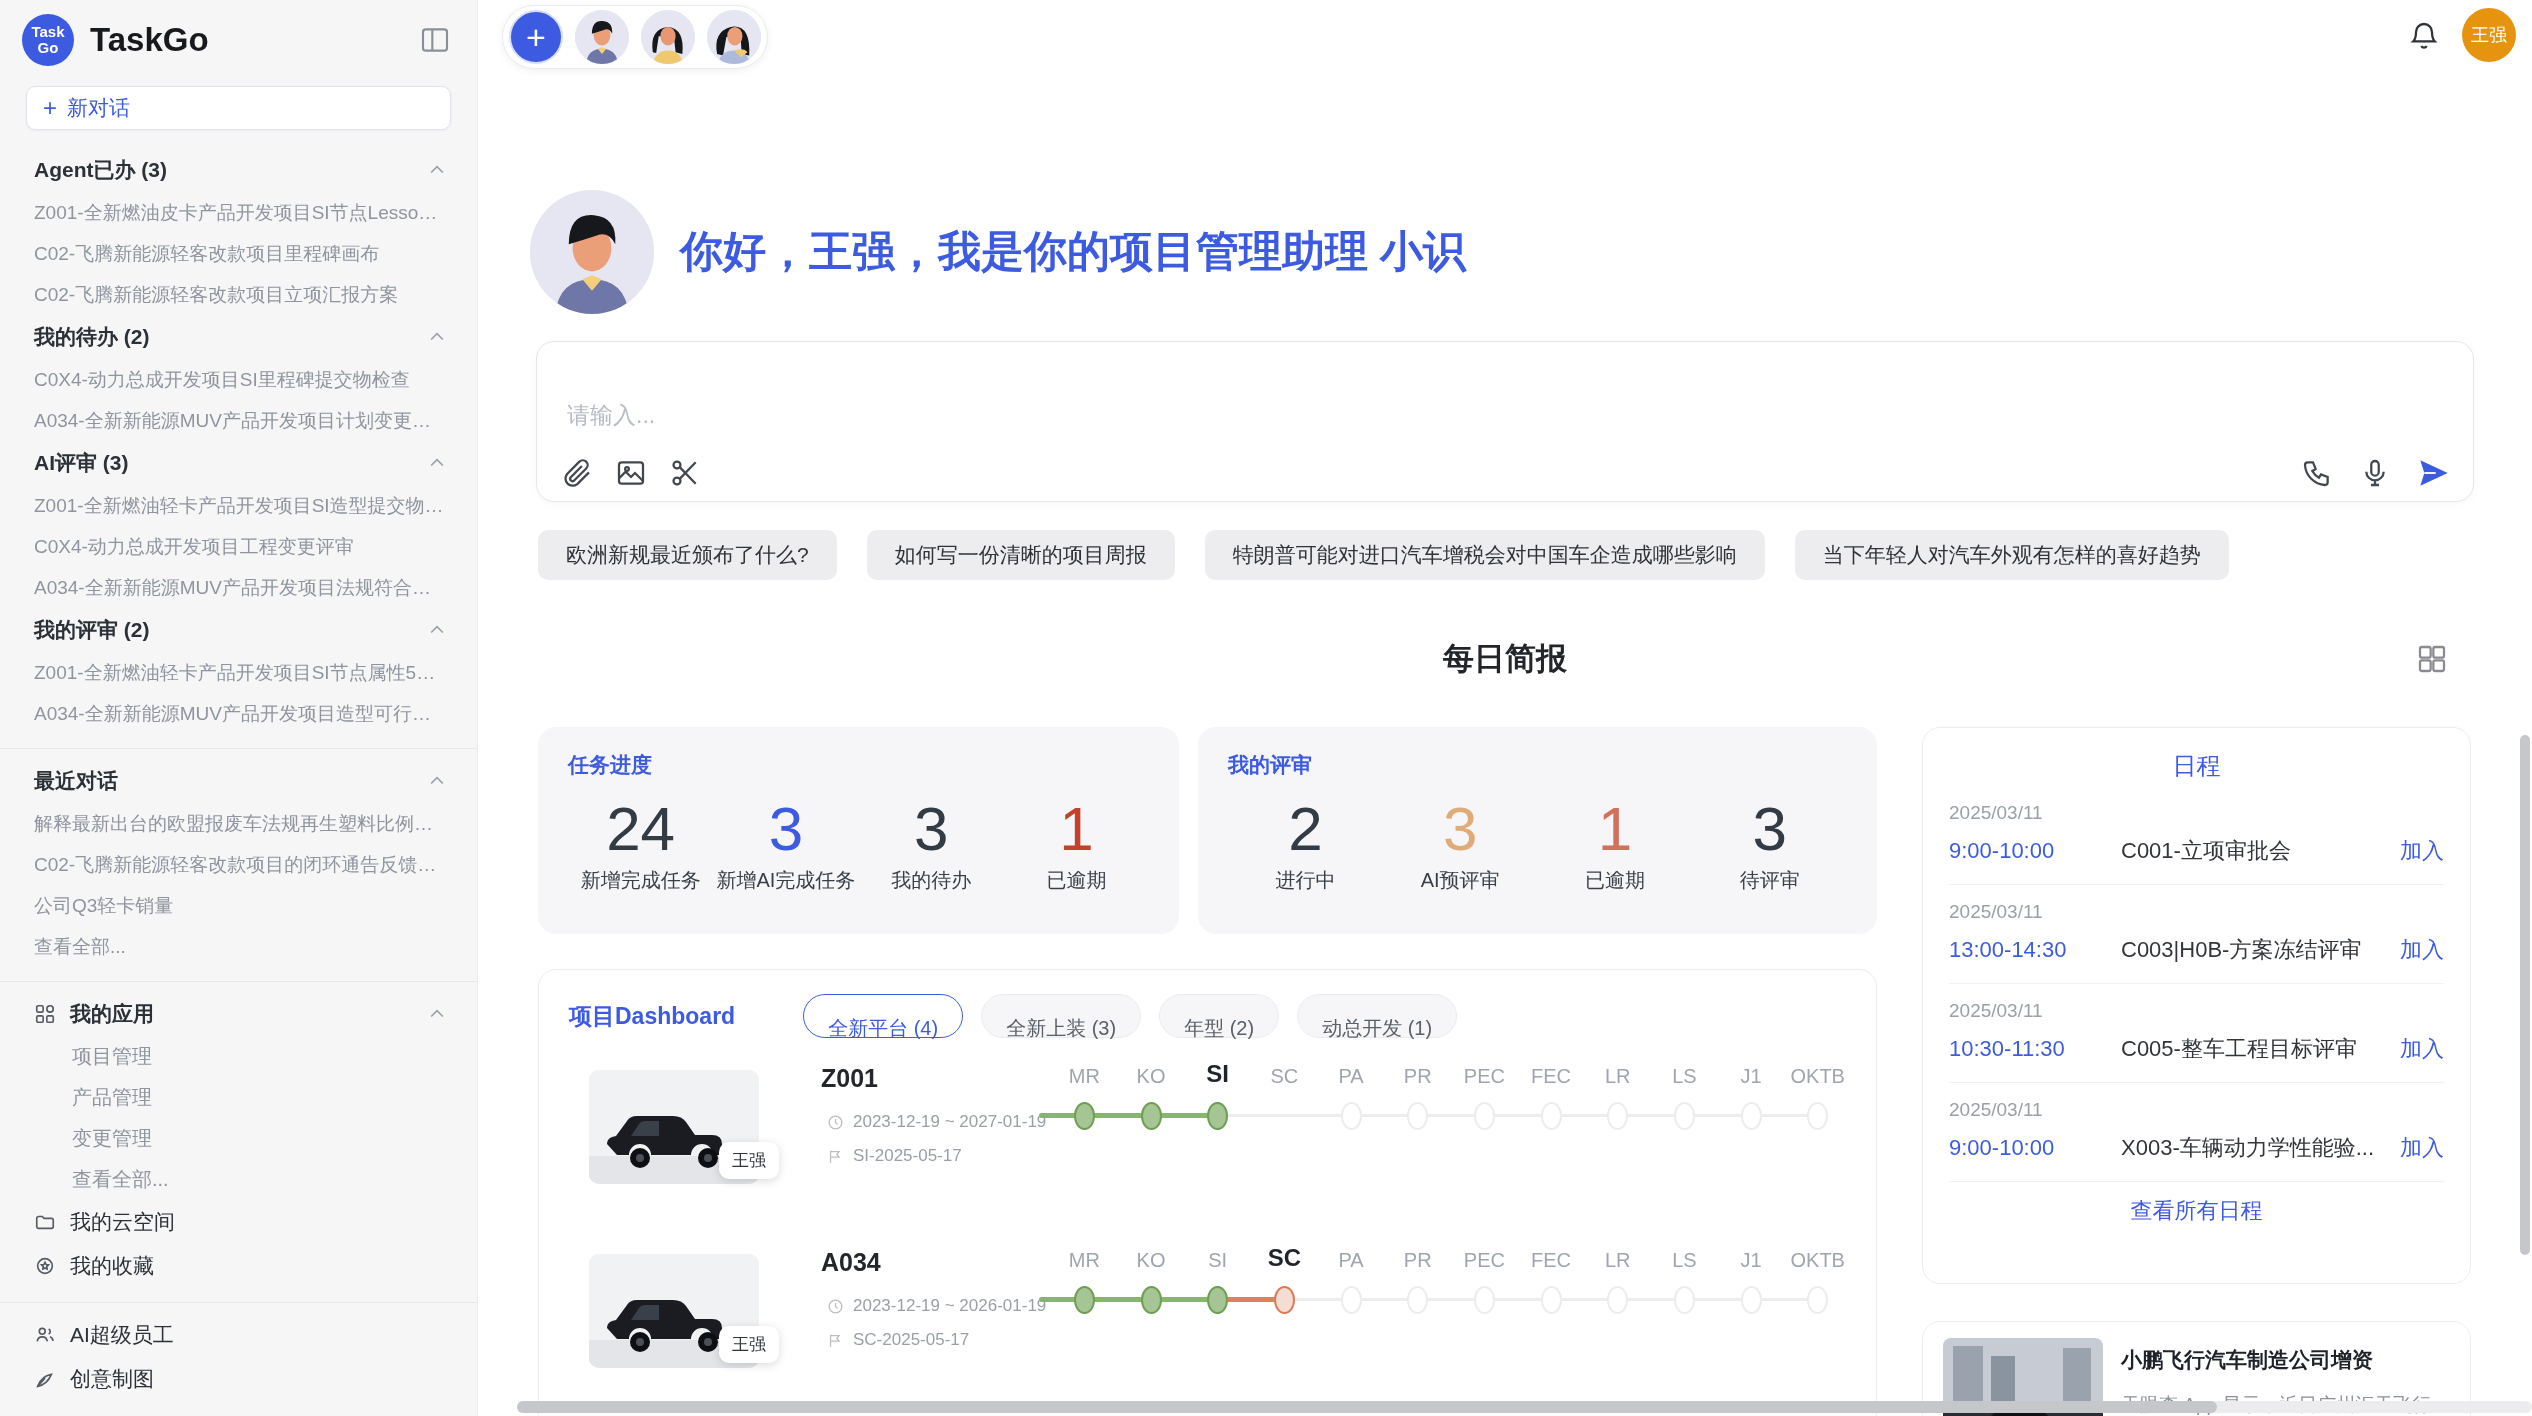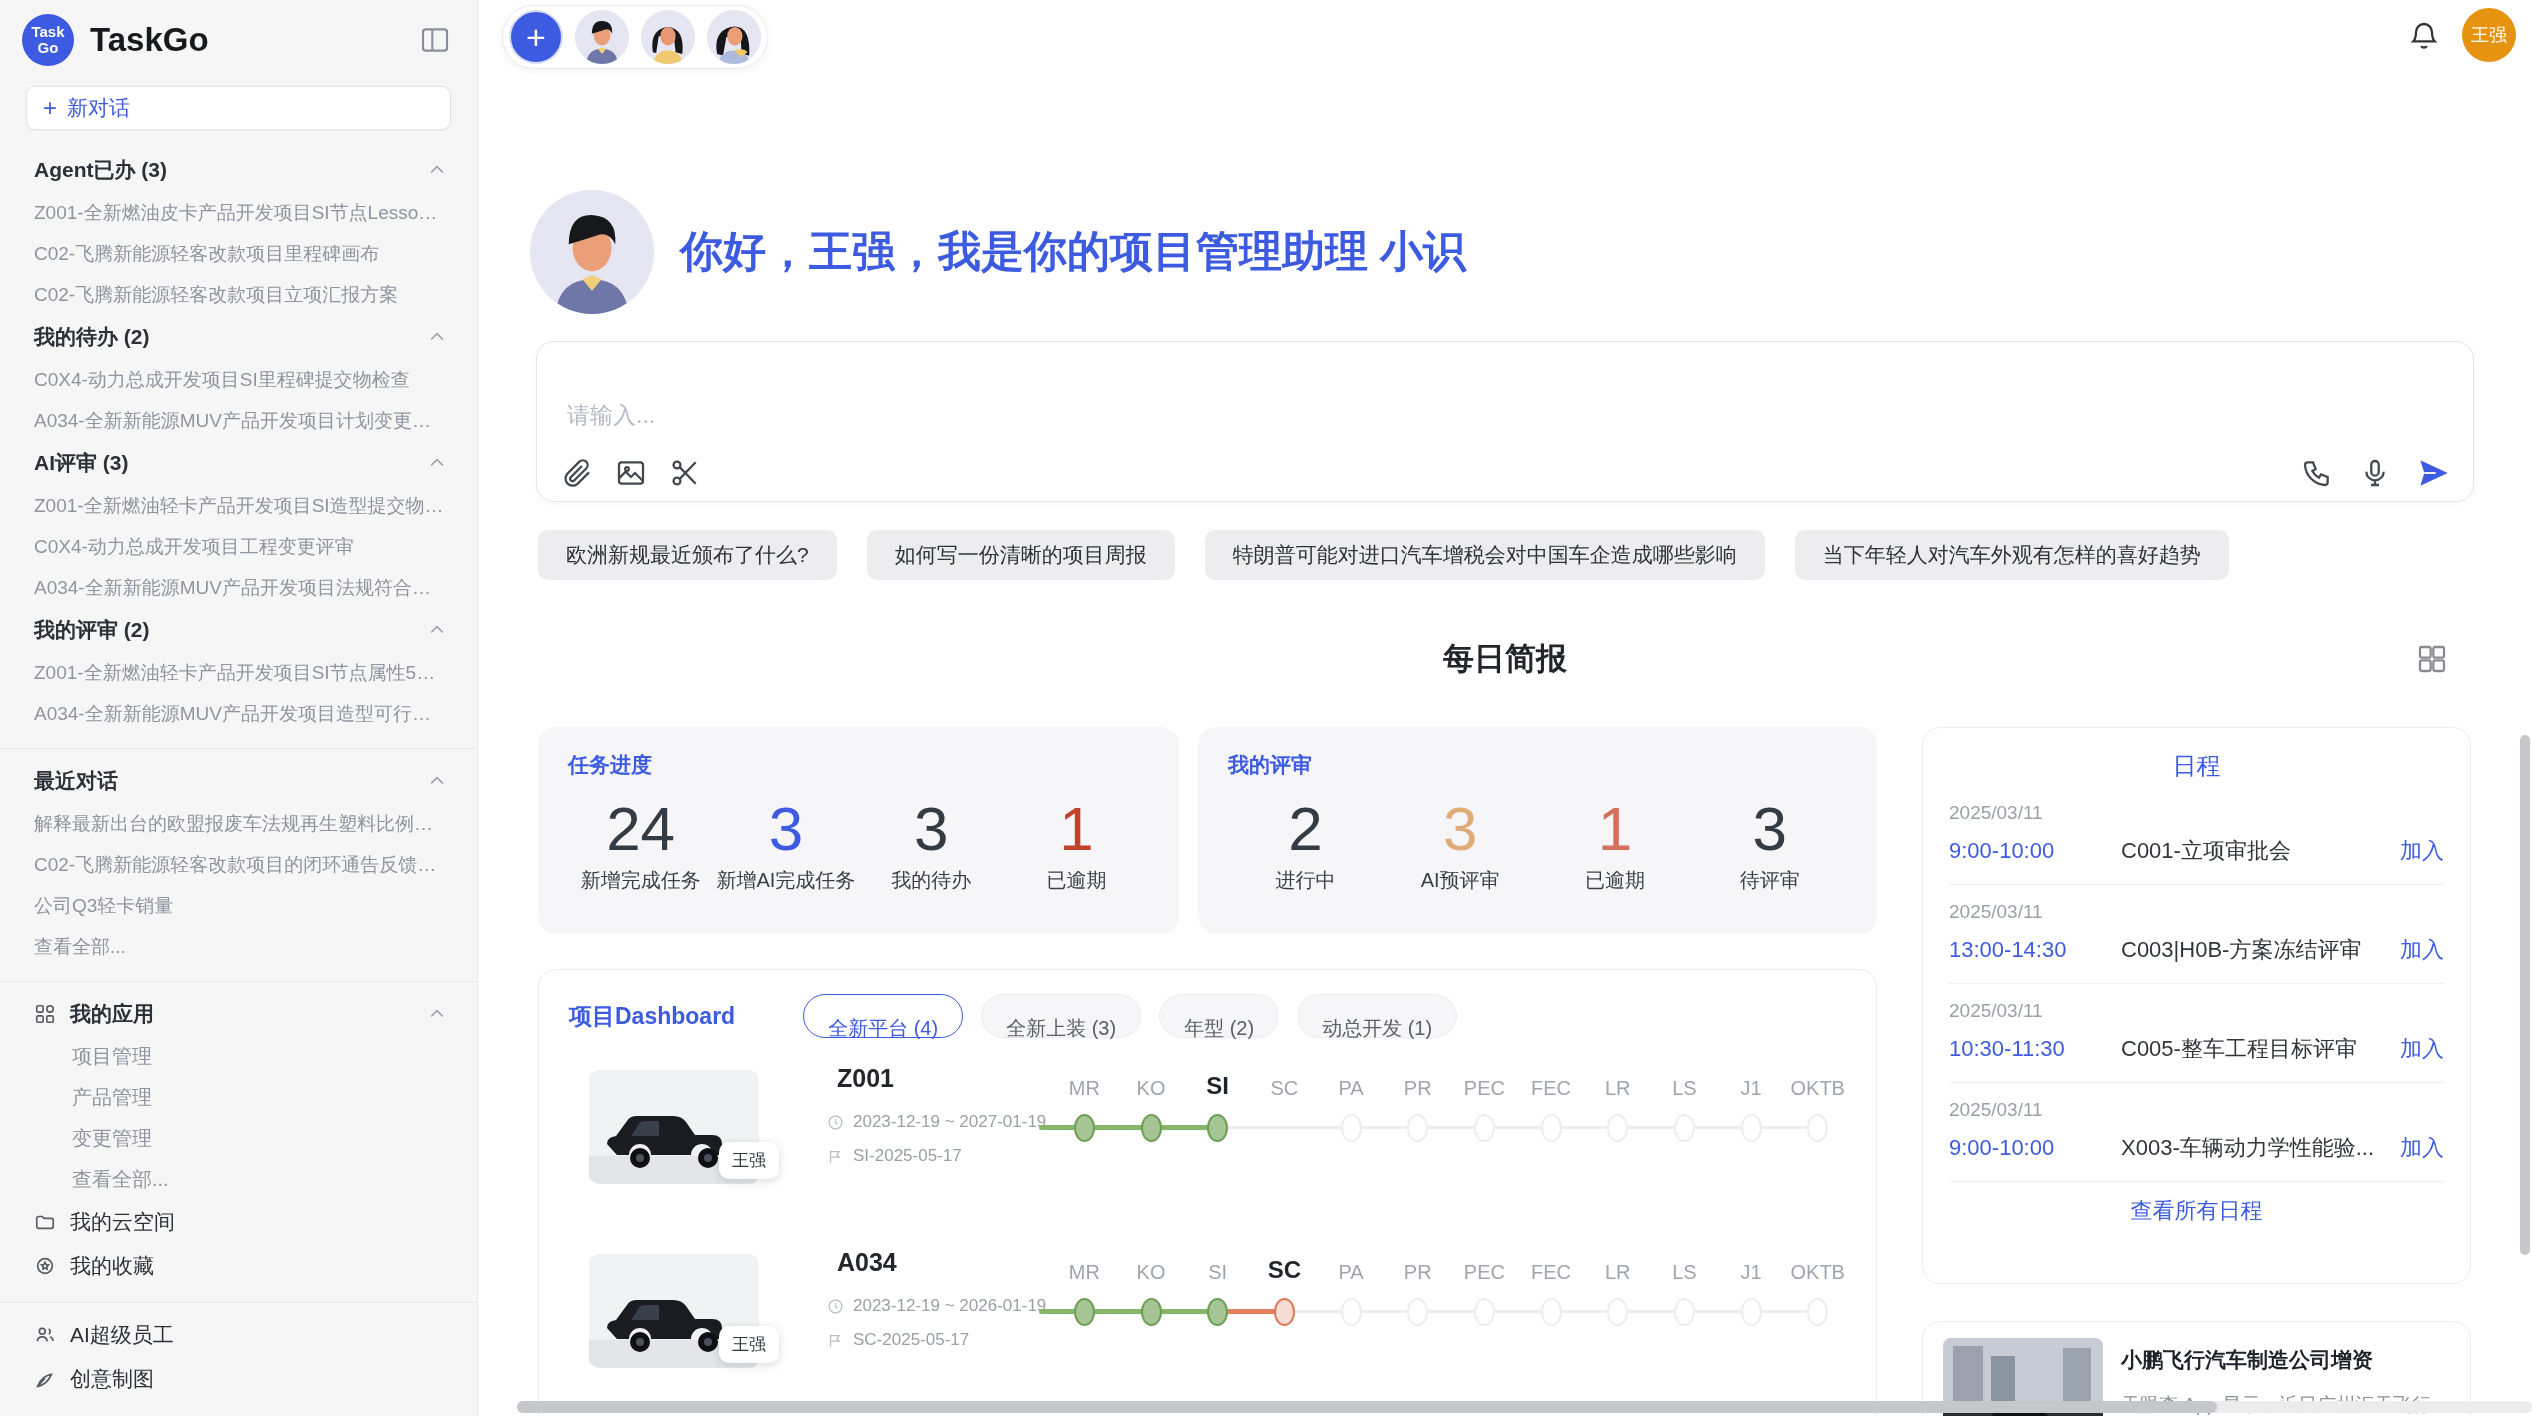--- a/index.html
+++ b/index.html
@@ -96,26 +96,26 @@
   .tabs { display:flex; gap:18px; margin-left:68px; }
   .tab { height:44px; line-height:42px; padding:12px 24px; border-radius:22px; font-size:20px;
     background:#f6f6f8; border:1px solid #ececee; color:#5b6067; cursor:pointer; white-space:nowrap; }
   .tab[data-sel="1"] { background:#fff; border:1px solid #3d5be0; color:#3d5be0; }
   .proj-row { position:relative; height:174px; margin-top:10px; }
   .proj-img { position:absolute; left:20px; top:22px; width:170px; height:114px;
     border-radius:10px; overflow:hidden; background:#f1f2f4; }
   .proj-img svg { width:100%; height:100%; display:block; }
   .owner-badge { position:absolute; left:150px; top:94px; background:#fff; border-radius:10px;
     padding:7px 13px; font-size:17px; color:#2f333a; box-shadow:0 2px 10px rgba(0,0,0,.15); }
-  .proj-code { position:absolute; left:252px; top:16px; font-size:25px; font-weight:700; color:#23262b;margin-left:16px; }
+  .proj-code { position:absolute; left:252px; top:16px; font-size:25px; font-weight:700; color:#23262b; }
   .meta { position:absolute; left:258px; display:flex; align-items:center; gap:9px;
     color:#9aa0a6; font-size:17px; }
   .meta.m1 { top:64px; } .meta.m2 { top:98px; }
   .meta .m-ic { width:17px; height:17px; color:#b9bec5; }
-  .ms-block { position:absolute; left:482px; top:20px; width:800px; }
+  .ms-block { position:absolute; left:482px; top:8px; width:800px; }
   .ms-labels { display:flex; }
   .ms-cell { flex:1; display:flex; justify-content:center; align-items:flex-end; height:32px; }
   .ms-label { font-size:20px; color:#a0a5ad; }
   .ms-label[data-on="1"] { font-size:24px; font-weight:700; color:#1f242b; }
   .ms-nodes { position:relative; margin-top:10px; height:36px; }
   .ms-base { position:absolute; left:-12px; right:32px; top:16px; height:3px; background:#ededee; }
   .ms-prog { position:absolute; top:15px; height:5px; border-radius:3px; width:0; }
   .ms-dotrow { position:relative; display:flex; }
   .ms-node { width:21px; height:28px; border-radius:50%; background:#fff; border:2px solid #ededee; margin-top:2px; }
   .ms-node[data-state="done"] { background:#a6c594; border:2px solid #6f9e55; }

